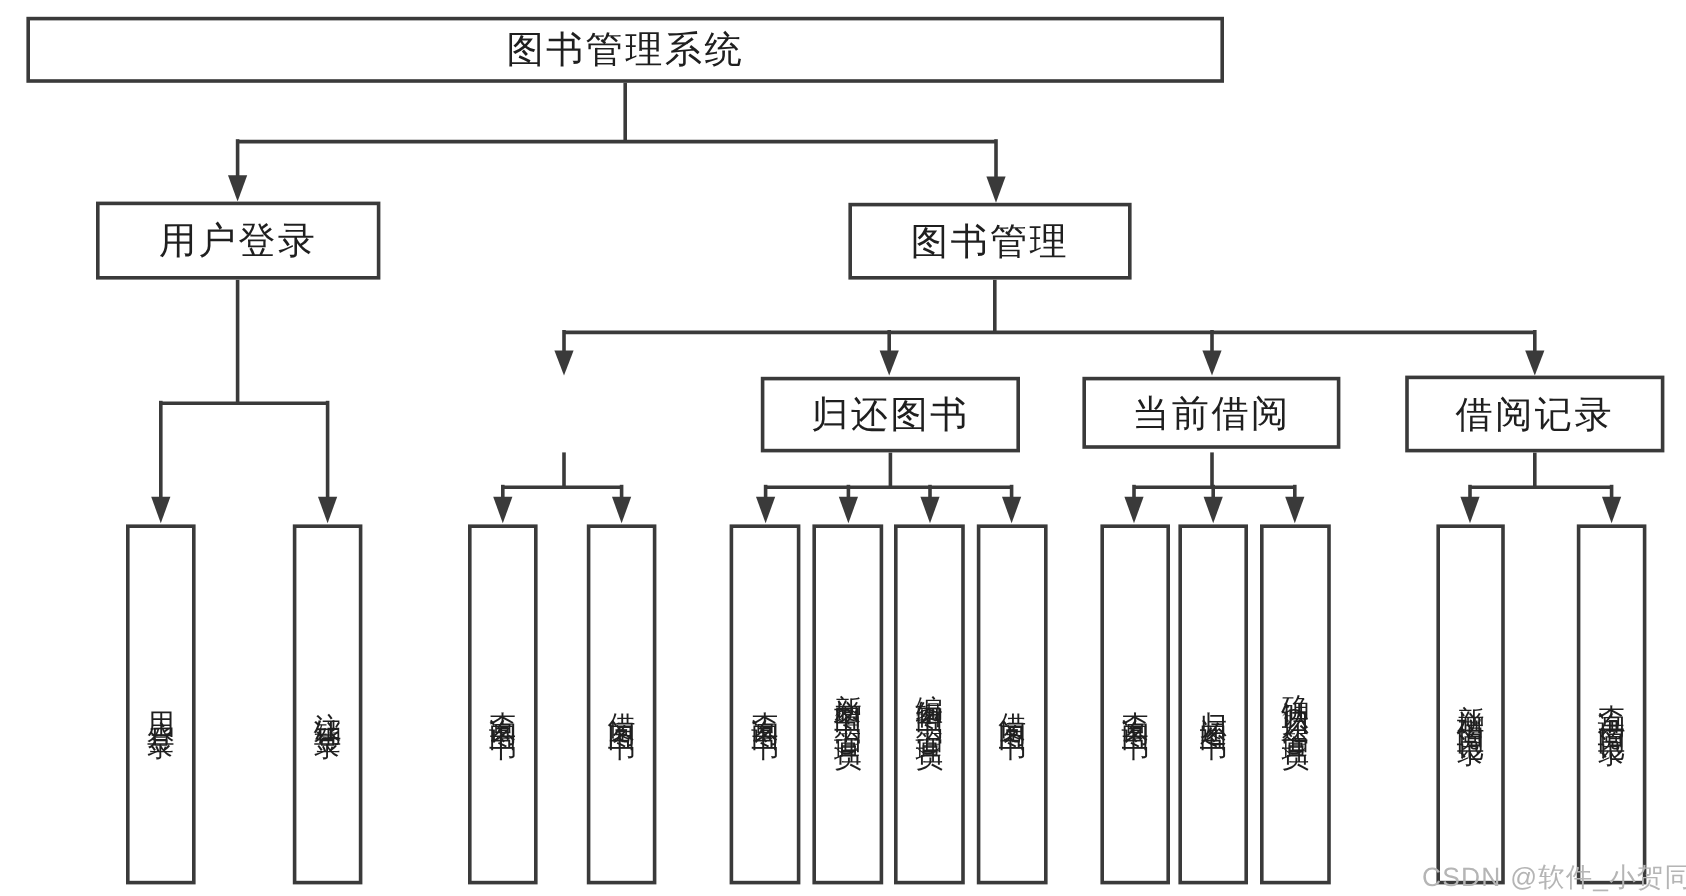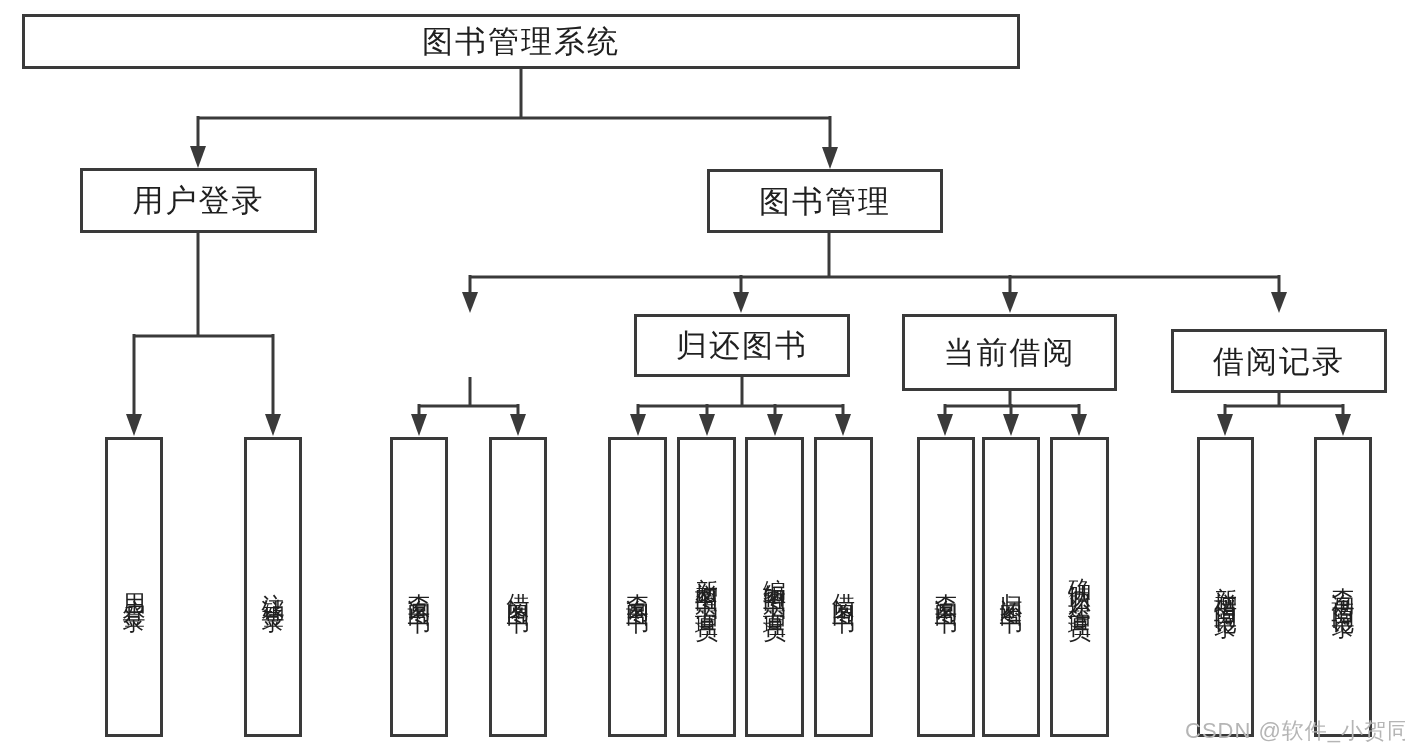--- a/index.html
+++ b/index.html
@@ -133,24 +133,24 @@
   <div class="hbox" style="left:80px;top:168px;width:237px;height:65px">
     <span>用户登录</span>
   </div>
   <div class="hbox" style="left:707px;top:169px;width:236px;height:64px">
     <span>图书管理</span>
   </div>
 
   <div class="hbox" style="left:634px;top:314px;width:216px;height:63px">
     <span>归还图书</span>
   </div>
-  <div class="hbox" style="left:902px;top:314px;width:215px;height:77px">
+  <div class="hbox" style="left:902px;top:314px;width:215px;height:60px">
     <span>当前借阅</span>
   </div>
-  <div class="hbox" style="left:1171px;top:329px;width:216px;height:64px">
+  <div class="hbox" style="left:1171px;top:313px;width:216px;height:64px">
     <span>借阅记录</span>
   </div>
 
   <div class="leaf" style="left:105px;width:58px">
     <span class="vtext">用户登录</span>
   </div>
   <div class="leaf" style="left:244px;width:58px">
     <span class="vtext">注销登录</span>
   </div>
 

